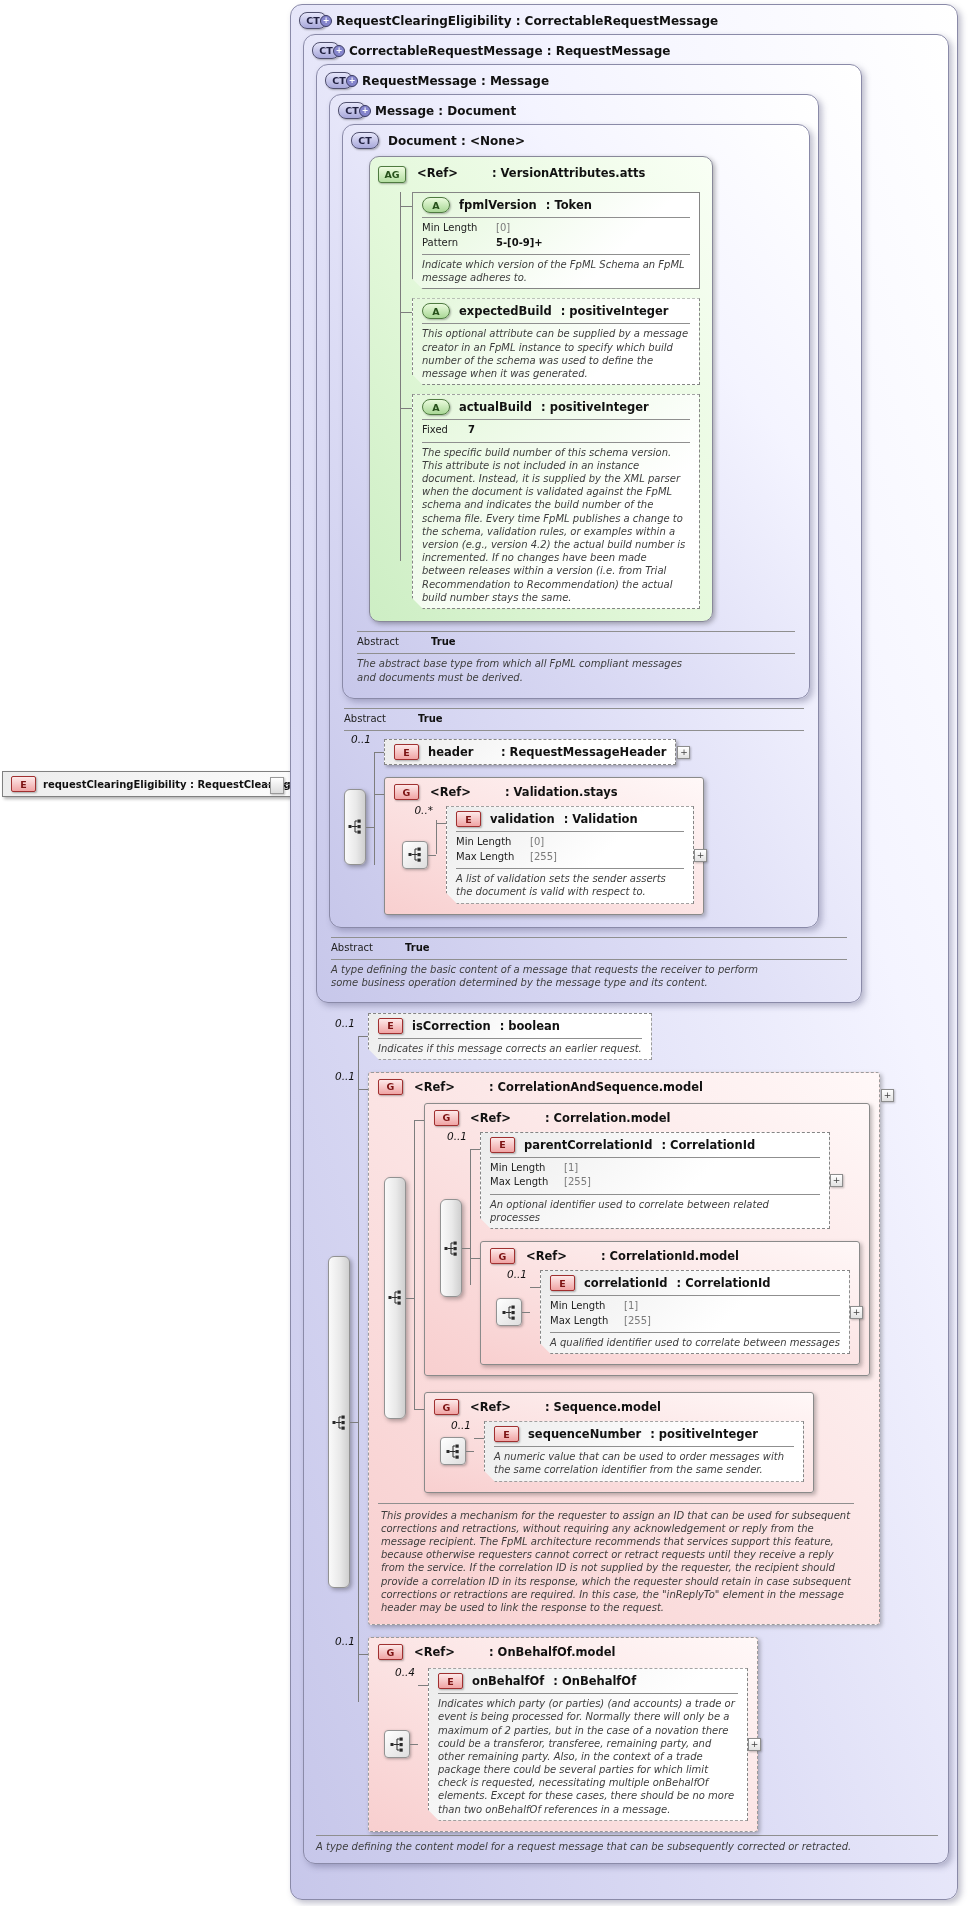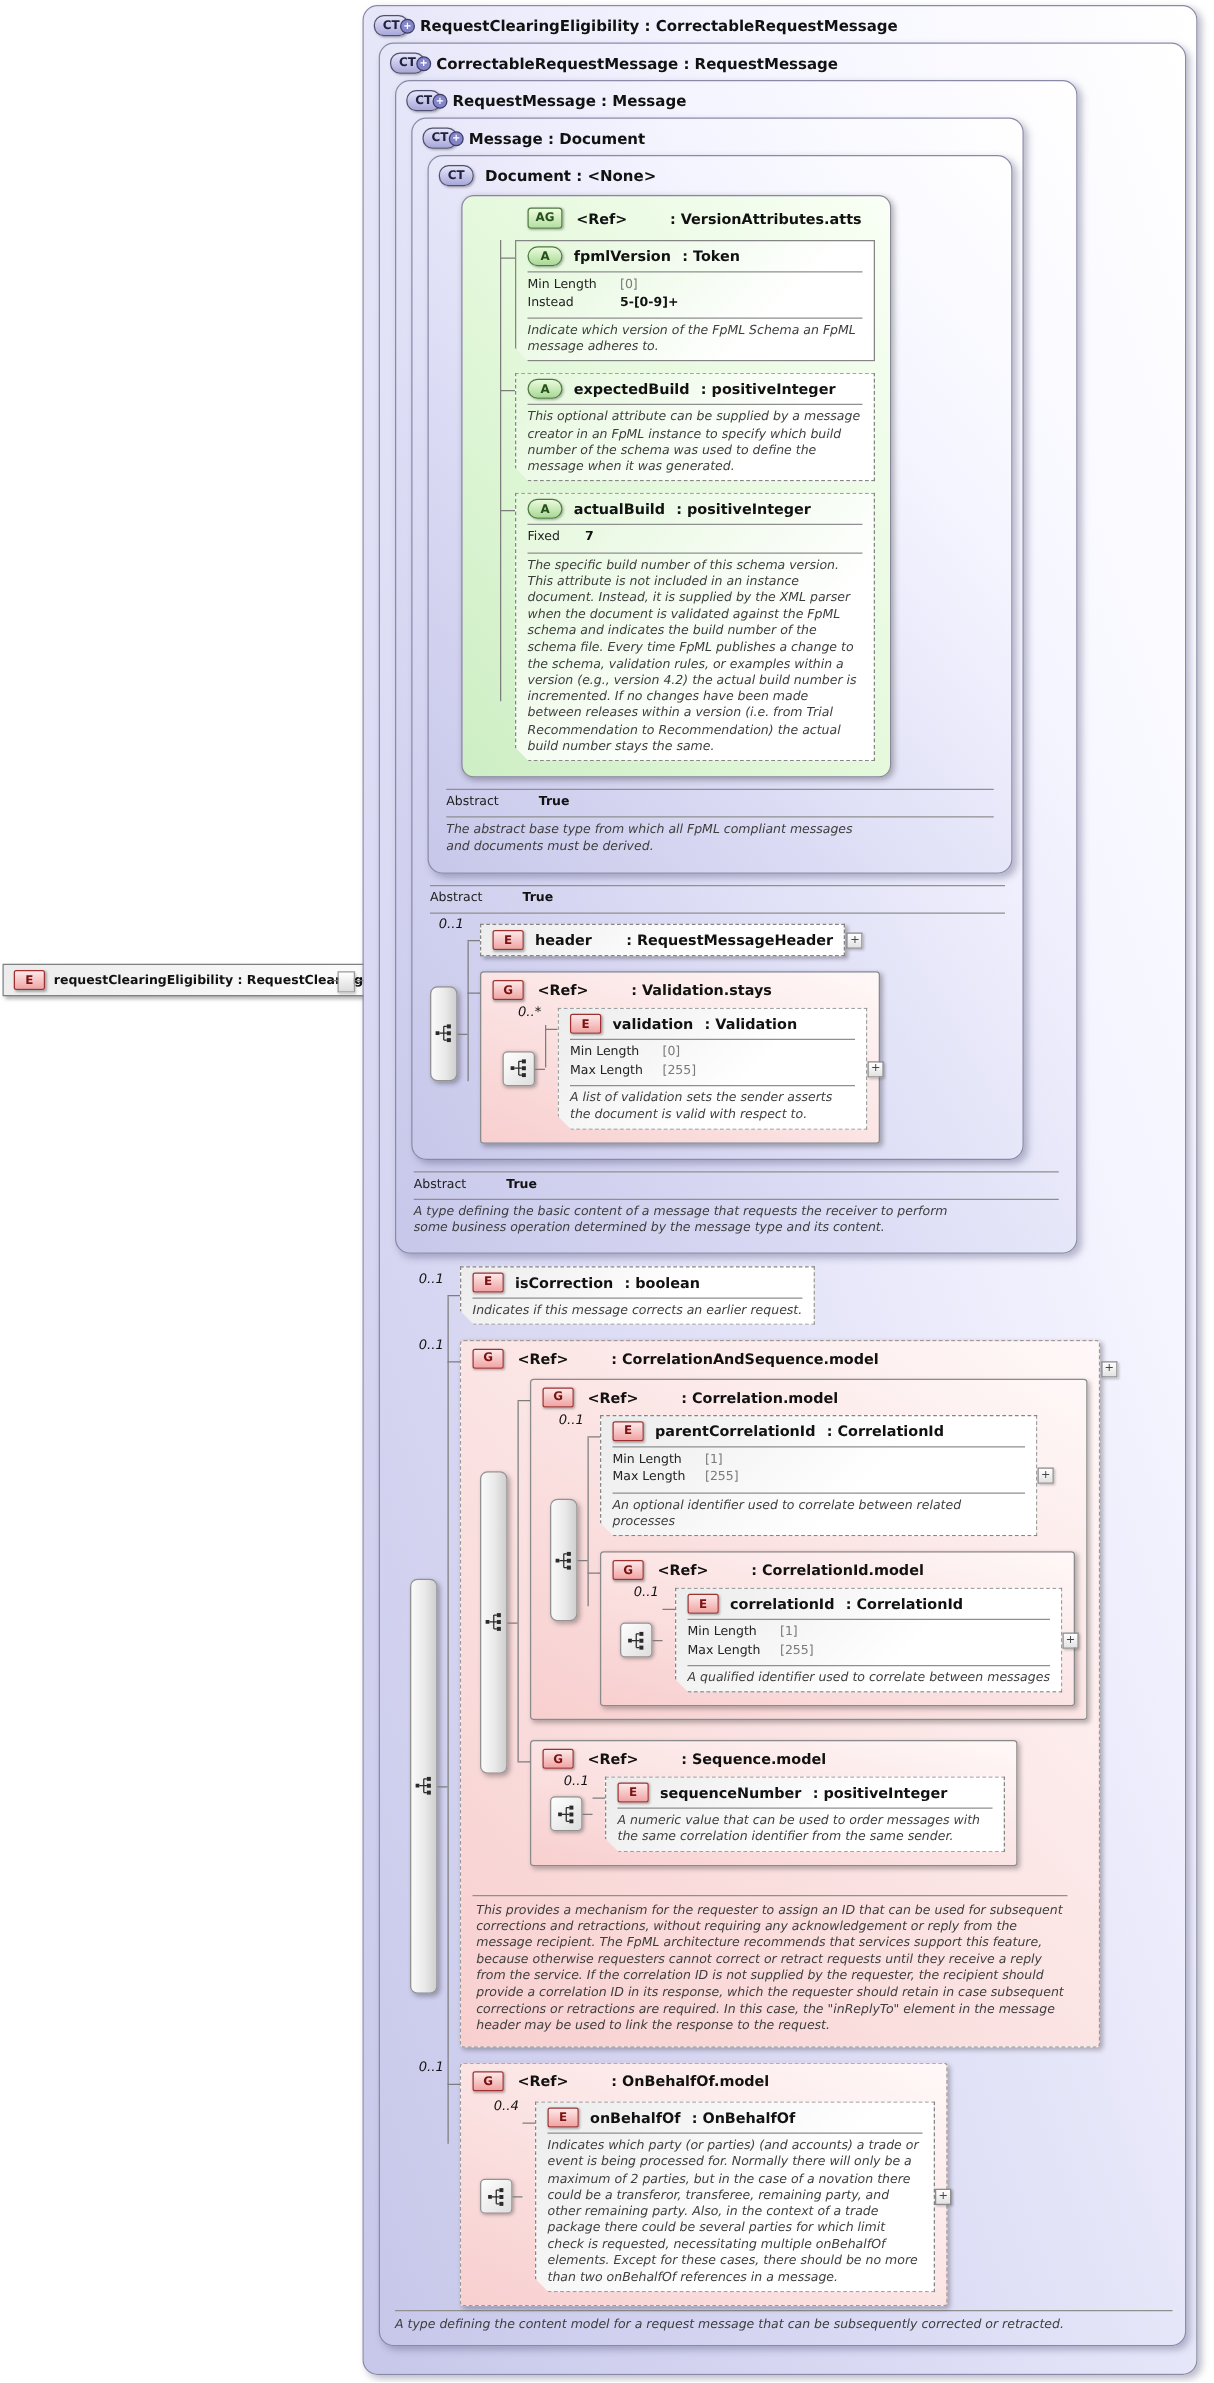--- a/index.html
+++ b/index.html
@@ -40,26 +40,26 @@
   .flabel{color:#222;min-width:62px;}
   .fval{color:#7a7a7a;}
   .fval.strong{color:#111;font-weight:bold;}
   .doc{font-style:italic;font-size:10px;color:#3d3d3d;line-height:1.32;}
   
   .model{position:relative;border:1px solid #8a8a8a;border-radius:3px;
          background:linear-gradient(to top right,#f8cfcf 0%,#fbe2e2 45%,#fff8f8 100%);
          box-shadow:2px 2px 4px rgba(0,0,0,.28);padding:6px 9px 8px;width:max-content;}
   .model.dashed{border-style:dashed;border-color:#9a9a9a;}
   .mhead{display:flex;align-items:center;gap:11px;font-weight:bold;font-size:11.5px;white-space:nowrap;}
-  .mdoc{border-top:1px solid #8f8f8f;margin-top:23px;padding:5px 3px 2px;}
+  .mdoc{border-top:1px solid #8f8f8f;margin-top:10px;padding:5px 3px 2px;}
   
   .agbox{border:1px solid #889;border-radius:10px;width:max-content;
          background:linear-gradient(to top right,#cdeec4 0%,#e3f8da 45%,#f9fff5 100%);
          box-shadow:2px 2px 5px rgba(0,0,0,.3);padding:6px 12px 12px 8px;}
-  .aghead{display:flex;align-items:center;gap:11px;font-weight:bold;font-size:11.5px;padding:3px 0 2px;margin-left:44px;}
+  .aghead{display:flex;align-items:flex-start;gap:11px;font-weight:bold;font-size:11.5px;padding:3px 0 2px;}
   .agkids{position:relative;margin:7px 0 0 20px;display:flex;flex-direction:column;gap:9px;padding-left:14px;}
   .agkids::before{content:"";position:absolute;left:2px;top:0;bottom:48px;width:1px;background:#7d7d7d;}
   .agkid{position:relative;}
   .agkid::before{content:"";position:absolute;left:-12px;top:14px;width:12px;height:1px;background:#7d7d7d;}
   
   .tree{display:flex;align-items:center;width:max-content;}
   .bar{flex:0 0 20px;width:20px;border:1px solid #929292;border-radius:6px;
        background:linear-gradient(to right,#fafafa,#e9e9e9 55%,#cfcfcf);
        box-shadow:2px 2px 4px rgba(0,0,0,.3);display:flex;align-items:center;justify-content:center;}
   .seqicon{flex:0 0 24px;width:24px;height:26px;border:1px solid #929292;border-radius:4px;
@@ -171,21 +171,21 @@
                       <span class="ic ic-a">A</span>
                       <span>fpmlVersion</span>
                       <span>: Token</span>
                     </div>
                     <div class="rule"></div>
                     <div class="frow">
                         <span class="flabel">Min Length</span>
                         <span class="fval">[0]</span>
                       </div>
                     <div class="frow">
-                        <span class="flabel">Instead</span>
+                        <span class="flabel">Pattern</span>
                         <span class="fval strong">5-[0-9]+</span>
                       </div>
                     <div class="rule"></div>
                     <div class="doc w270">Indicate which version of the FpML Schema an FpML message adheres to.</div>
                   </div>
                 </div>
                 <div class="agkid">
                   <div class="attr dashed cut">
                     <div class="ehead">
                       <span class="ic ic-a">A</span>

